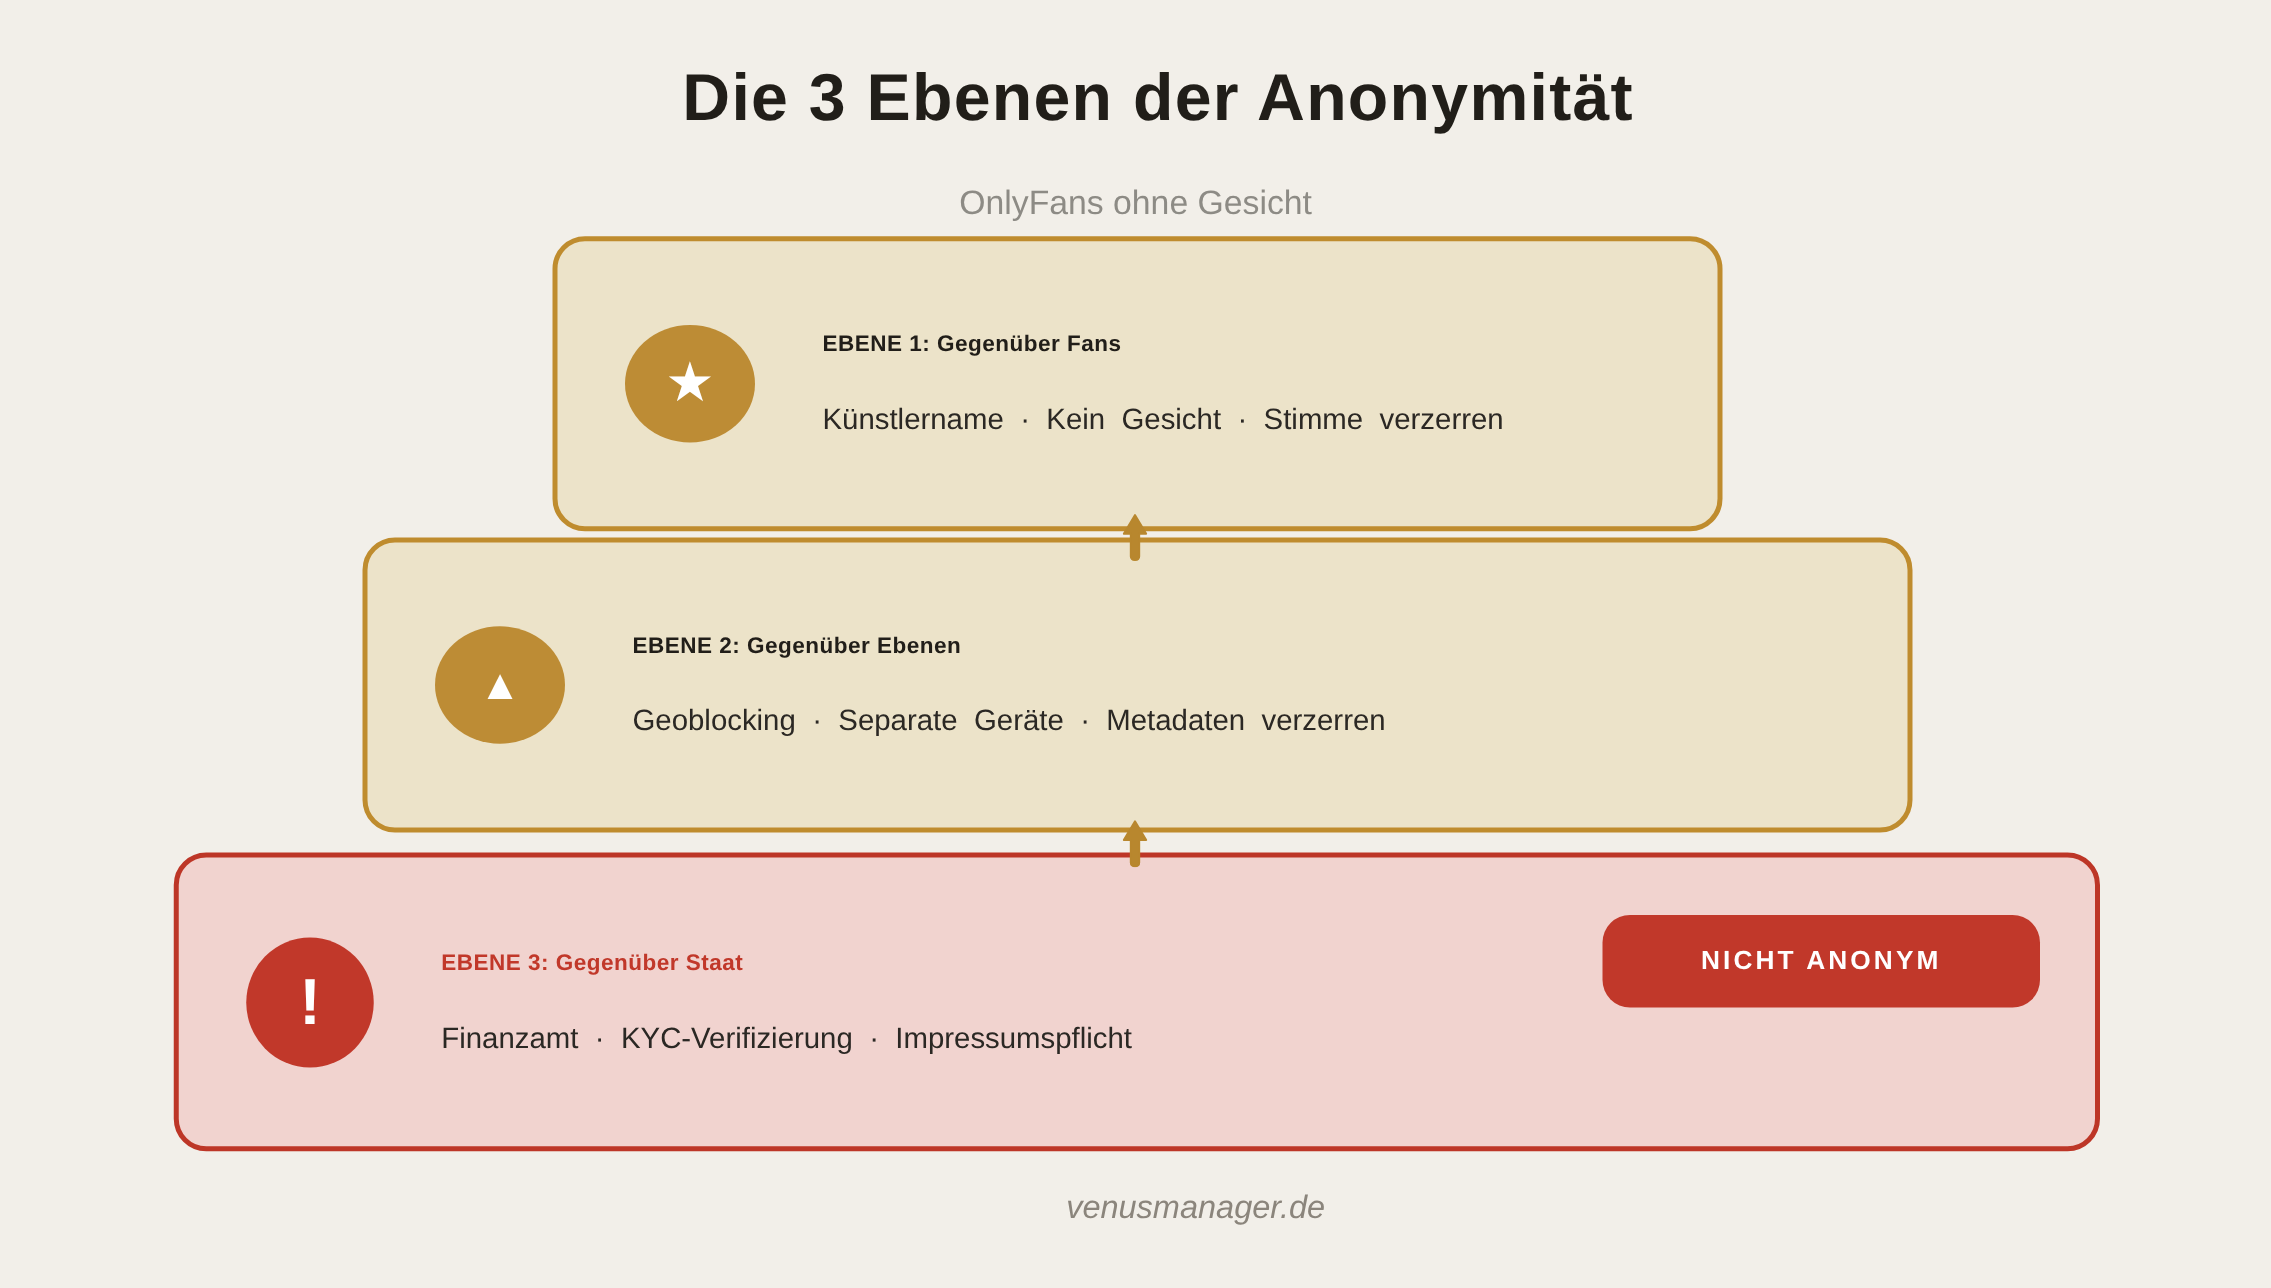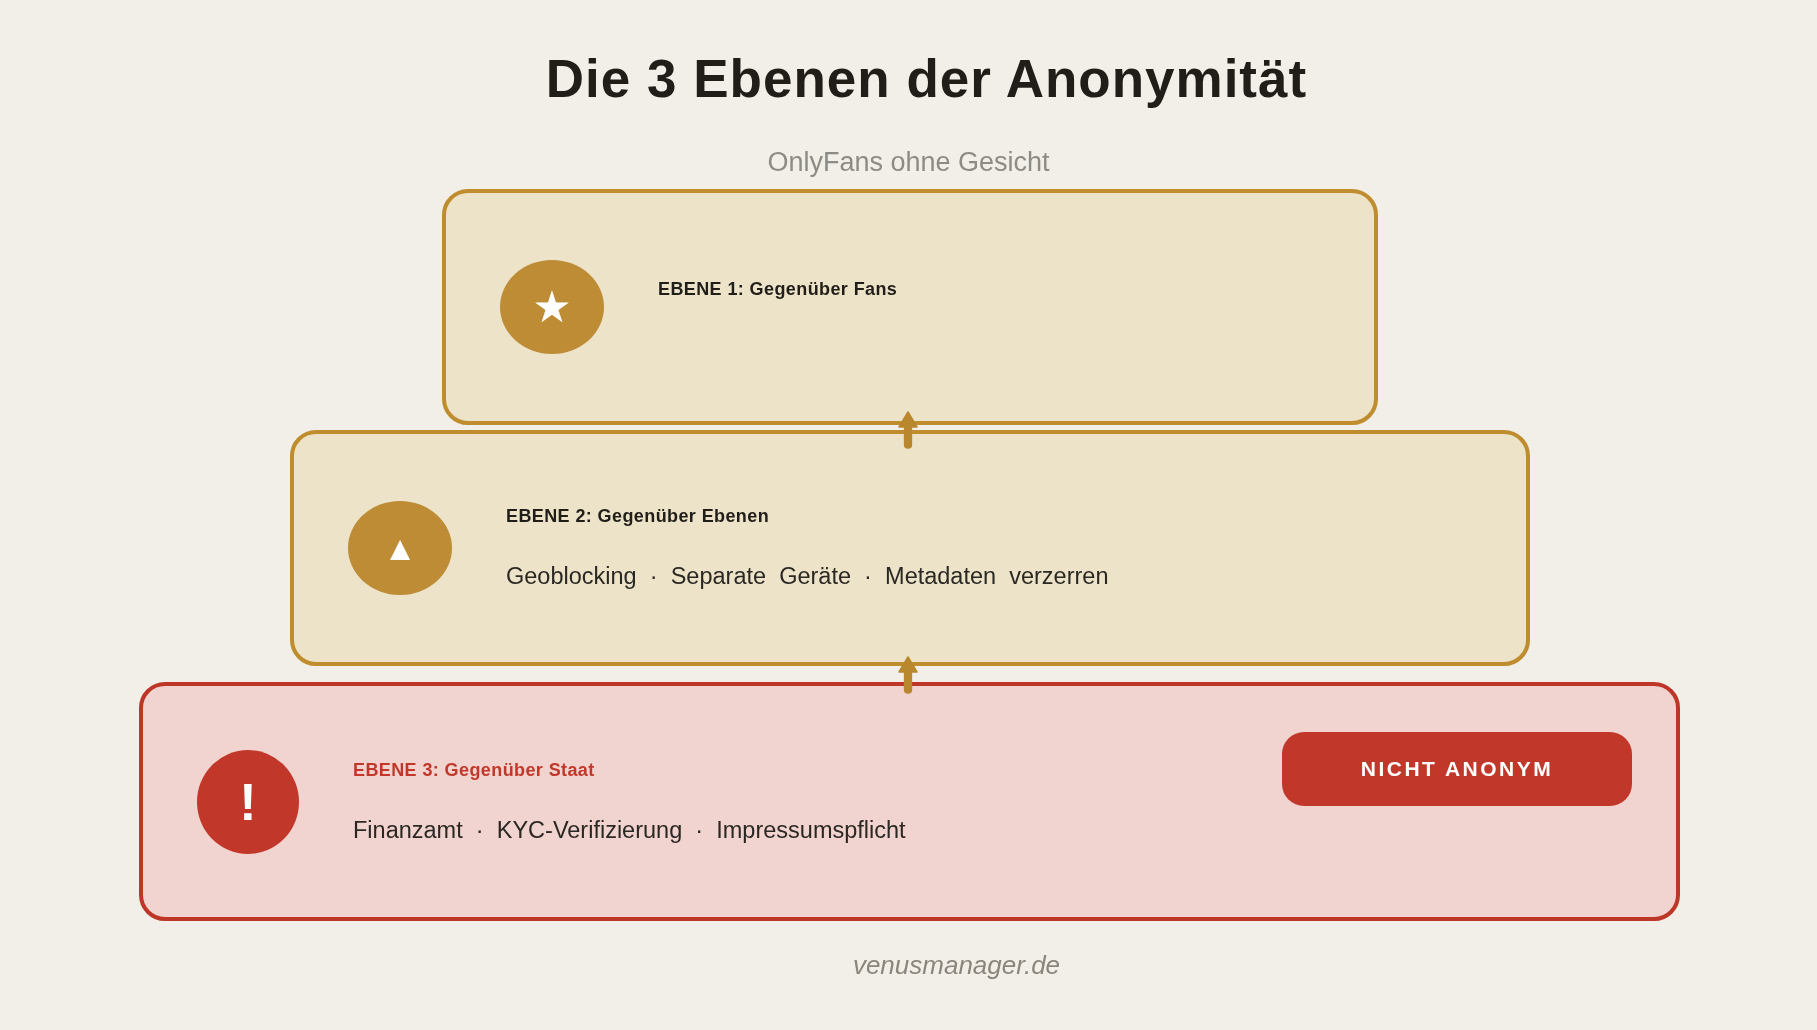--- a/index.html
+++ b/index.html
@@ -73,20 +73,21 @@
 
   <div class="title">Die 3 Ebenen der Anonymität</div>
   <div class="subtitle">OnlyFans ohne Gesicht</div>
 
   <div class="level level-1">
     <div class="icon-circle">
       <span class="glyph-star">★</span>
     </div>
     <div class="level-text">
       <div class="level-title">EBENE 1: Gegenüber Fans</div>
+      <div class="level-items">Künstlername · Kein Gesicht · Stimme verzerren</div>
     </div>
   </div>
 
   <svg class="connector connector-1" viewBox="0 0 20 38">
     <path d="M10 1 L19 16 L13.4 16 L13.4 34 Q13.4 37 10 37 Q6.6 37 6.6 34 L6.6 16 L1 16 Z" fill="#b8872e" stroke="#b8872e" stroke-width="1.5" stroke-linejoin="round"></path>
   </svg>
 
   <div class="level level-2">
     <div class="icon-circle">
       <span class="glyph-triangle">▲</span>

